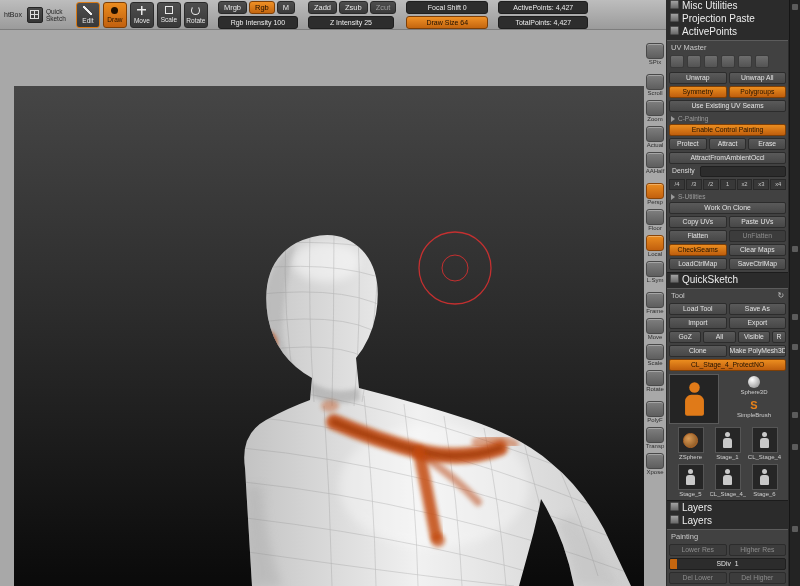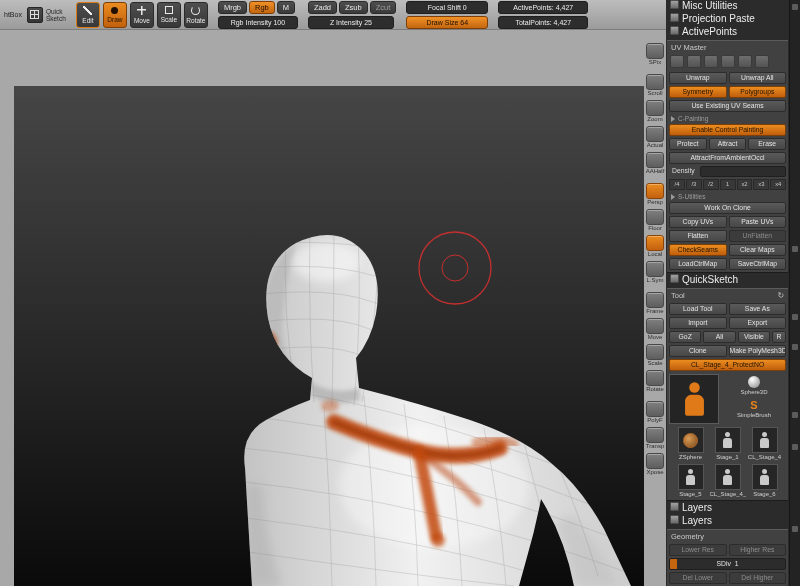--- a/index.html
+++ b/index.html
@@ -491,21 +491,21 @@
       <span class="ph-ico"></span>
       <span>Layers</span>
     </div>
     <div class="palette-header">
       <span class="ph-ico"></span>
       <span>Layers</span>
     </div>
 
     <div class="panel">
       <div class="panel-title">
-        <span>Geometry</span>
+        <span>Painting</span>
       </div>
       <div class="btn-row">
         <div class="btn disabled">Lower Res</div>
         <div class="btn disabled">Higher Res</div>
       </div>
       <div class="g-slider">
         <span class="fillmark"></span>
         <span>SDiv</span>
         <span>1</span>
       </div>

